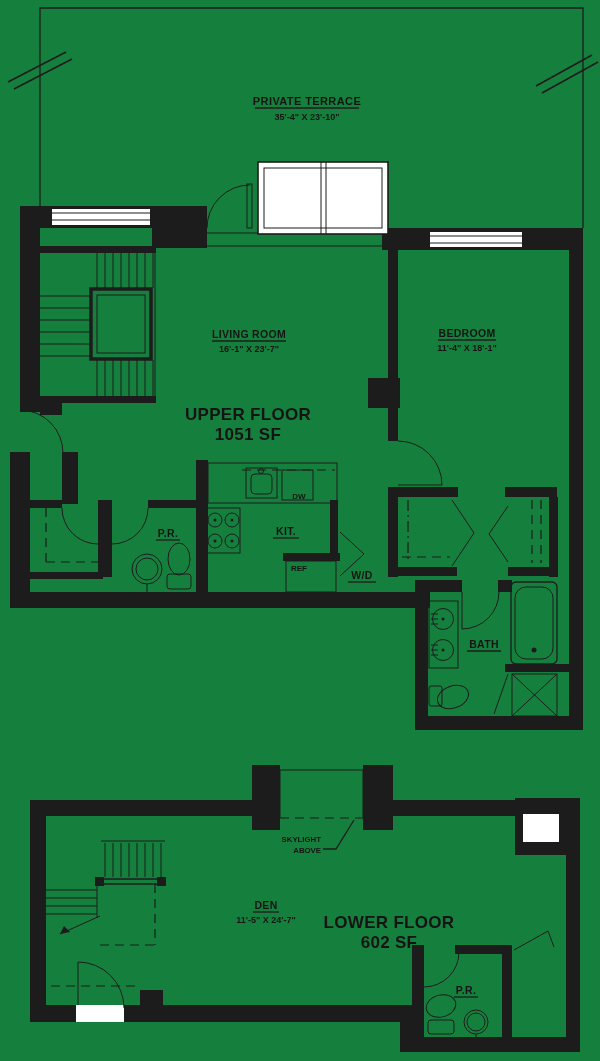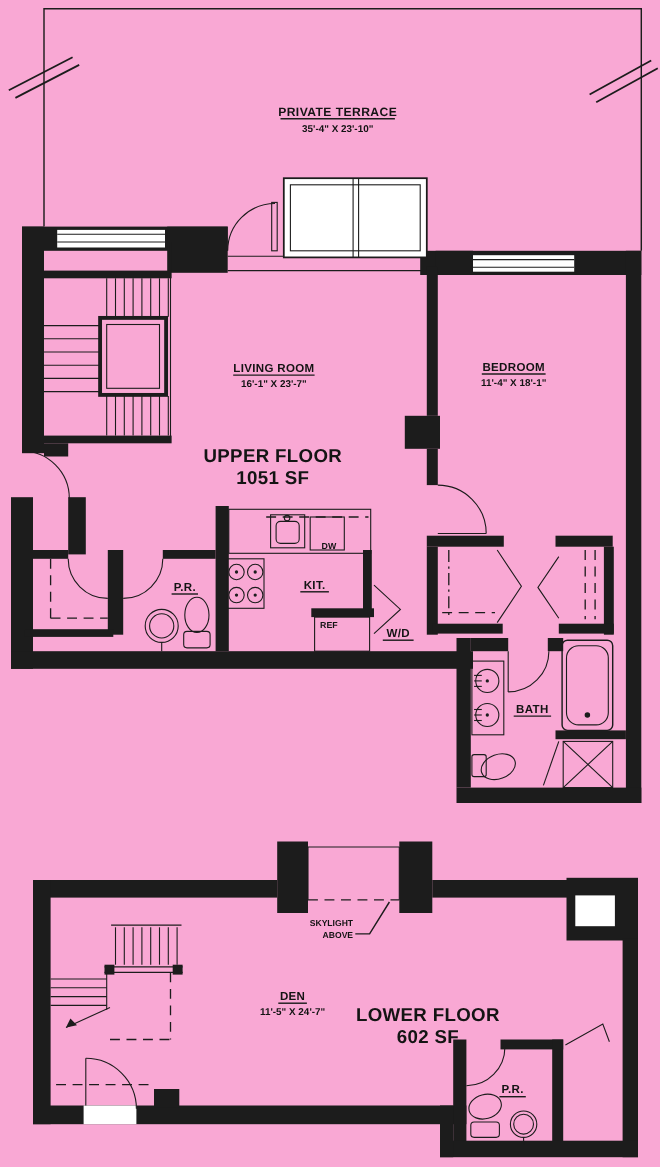--- a/index.html
+++ b/index.html
@@ -1,17 +1,17 @@
 <!DOCTYPE html>
 <html><head>
 <meta charset="utf-8">
 <style>
   html,body{margin:0;padding:0;background:#e8e8e8;}
   .plan-wrap{
-    width:600px;height:1061px;background:#f9a8d4;position:relative;
+    width:600px;height:1061px;background:#15803d;position:relative;
     margin:0 auto;font-family:"Liberation Sans",sans-serif;
   }
   svg{display:block}
   .wall{fill:#1c1c1c;stroke:none}
   .white{fill:#ffffff;stroke:none}
   .ln{stroke:#1c1c1c;stroke-width:1.6;fill:none;stroke-linecap:butt}
   .thin{stroke:#1c1c1c;stroke-width:1;fill:none}
   .med{stroke:#1c1c1c;stroke-width:1.3;fill:none}
   .thick{stroke:#1c1c1c;stroke-width:3.5;fill:none}
   .dash{stroke:#1c1c1c;stroke-width:1.2;fill:none;stroke-dasharray:9 6}

